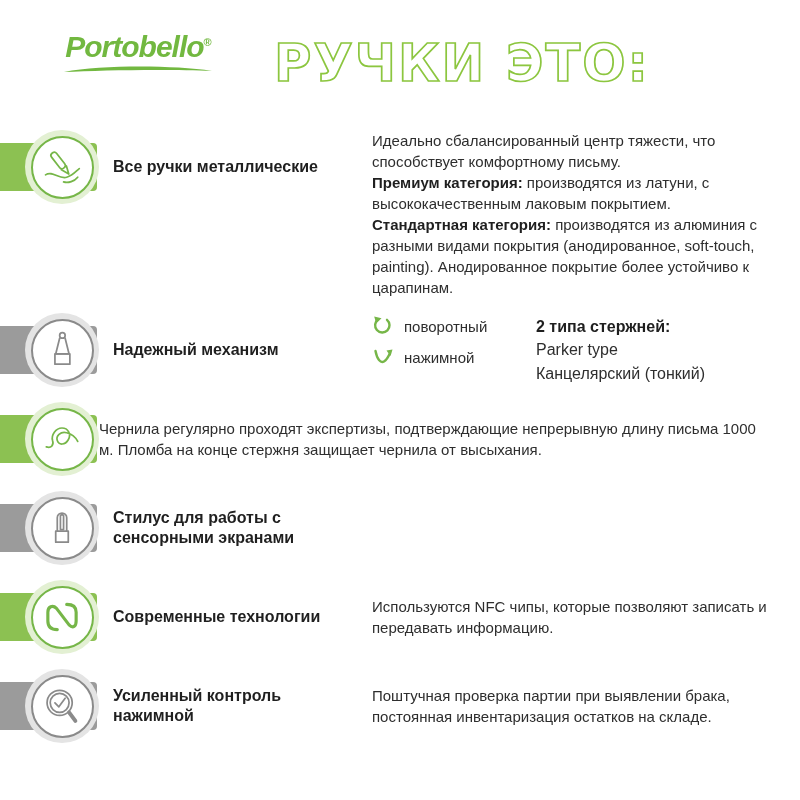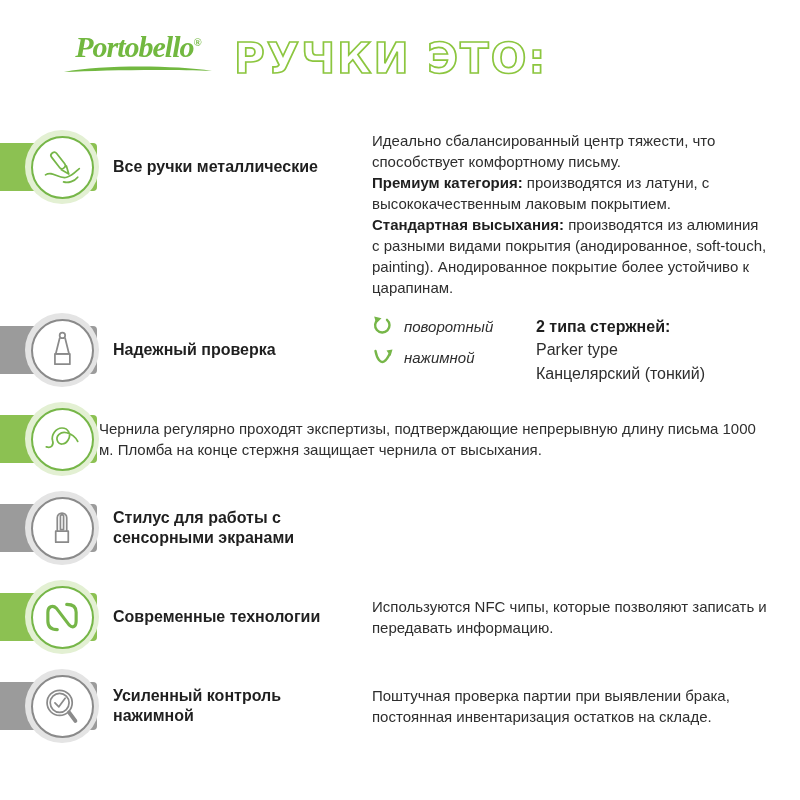--- a/index.html
+++ b/index.html
@@ -2,26 +2,26 @@
 <html><head>
 <meta charset="utf-8">
 <style>
   * { margin:0; padding:0; box-sizing:border-box; }
   html,body { width:800px; height:800px; background:#ffffff; overflow:hidden;
               font-family:"Liberation Sans", sans-serif; }
 
   
   .header { display:flex; align-items:flex-start; padding:30px 0 0 62px; height:96px; }
   .logo-block { display:flex; flex-direction:column; align-items:center; }
-  .logo-text { font-family:Liberation Serif, serif; font-style:italic; font-weight:bold;
+  .logo-text { font-family:Liberation Sans, sans-serif; font-style:italic; font-weight:bold;
                font-size:30px; color:#72b840; letter-spacing:-1px; line-height:1.1; }
   .logo-reg { font-size:11px; vertical-align:super; font-style:normal; }
   .logo-swoosh { margin-top:1px; }
-  .page-title { margin-left:20px; padding-top:4px;
-                font-family:"DejaVu Sans", sans-serif; font-weight:800; font-size:42px;
+  .page-title { margin-left:60px; padding-top:4px;
+                font-family:"DejaVu Sans", sans-serif; font-weight:800; font-size:51px;
                 letter-spacing:2px; color:#ffffff;
                 -webkit-text-stroke:1.7px #8cc63f; text-stroke:1.7px #8cc63f; }
 
   
   .content { margin-top:34px; }
   .row { display:flex; align-items:flex-start; margin-bottom:15px; }
 
   .lead { position:relative; width:99px; flex:0 0 99px; height:74px; }
   .bar { position:absolute; left:0; top:13px; width:97px; height:48px; border-radius:0 4px 4px 0; }
   .row.green .bar { background:#8cc152; }
@@ -43,21 +43,21 @@
   .row-title { font-size:16px; font-weight:bold; color:#1f1f1f; line-height:1.28; max-width:242px; }
 
   .body-col { flex:1; padding-right:30px; min-height:74px; display:flex;
               flex-direction:column; justify-content:center; }
   .desc { font-size:15px; line-height:1.4; color:#2e2e2e; }
   .desc b { font-weight:bold; color:#1f1f1f; }
 
   
   .mech-wrap { display:flex; align-items:flex-start; gap:34px; }
   .mech-list { display:flex; flex-direction:column; gap:9px; min-width:130px; }
-  .mech-item { display:flex; align-items:center; gap:10px; font-size:15px; color:#2e2e2e;font-style:italic; }
+  .mech-item { display:flex; align-items:center; gap:10px; font-size:15px; color:#2e2e2e; }
   .mini-icon { width:22px; height:22px; flex:0 0 22px; }
   .mini-icon path, .mini-icon polyline { fill:none; stroke:#76b648; stroke-width:2.4;
       stroke-linecap:round; stroke-linejoin:round; }
   .mini-icon polygon { fill:#76b648; stroke:none; }
   .refill-col { font-size:16px; line-height:1.45; color:#2e2e2e; }
   .refill-heading { font-weight:bold; color:#1f1f1f; }
 </style>
 </head>
 <body>
 
@@ -88,39 +88,39 @@
           </svg>
         </div>
       </div>
     </div>
     <div class="title-col">
       <div class="row-title">Все ручки металлические</div>
     </div>
     <div class="body-col">
       <p class="desc"><b></b><span>Идеально сбалансированный центр тяжести, что способствует комфортному письму.</span></p>
       <p class="desc"><b>Премиум категория:</b><span> производятся из латуни, с высококачественным лаковым покрытием.</span></p>
-      <p class="desc"><b>Стандартная высыхания:</b><span> производятся из алюминия с разными видами покрытия (анодированное, soft-touch, painting). Анодированное покрытие более устойчиво к царапинам.</span></p>
+      <p class="desc"><b>Стандартная категория:</b><span> производятся из алюминия с разными видами покрытия (анодированное, soft-touch, painting). Анодированное покрытие более устойчиво к царапинам.</span></p>
     </div>
   </div>
 
   <div class="row gray">
     <div class="lead">
       <div class="bar"></div>
       <div class="halo">
         <div class="circle">
           <svg class="icon-svg" width="44" height="44" viewBox="0 0 56 56">
             <rect x="25" y="6" width="7" height="7" rx="3.5"></rect>
             <path d="M25,13 L20,33 L37,33 L32,13"></path>
             <path d="M19,33 h19 v13 h-19 z"></path>
           </svg>
         </div>
       </div>
     </div>
     <div class="title-col">
-      <div class="row-title">Надежный проверка</div>
+      <div class="row-title">Надежный механизм</div>
     </div>
     <div class="body-col">
       <div class="mech-wrap">
         <div class="mech-list">
           <div class="mech-item">
             <svg class="mini-icon" viewBox="0 0 22 22">
               <path d="M6,4.5 A7.2,7.2 0 1 0 15,4.8"></path>
               <polygon points="2.2,1.5 9.5,3.2 4.2,8.6"></polygon>
             </svg>
             <span>поворотный</span>

